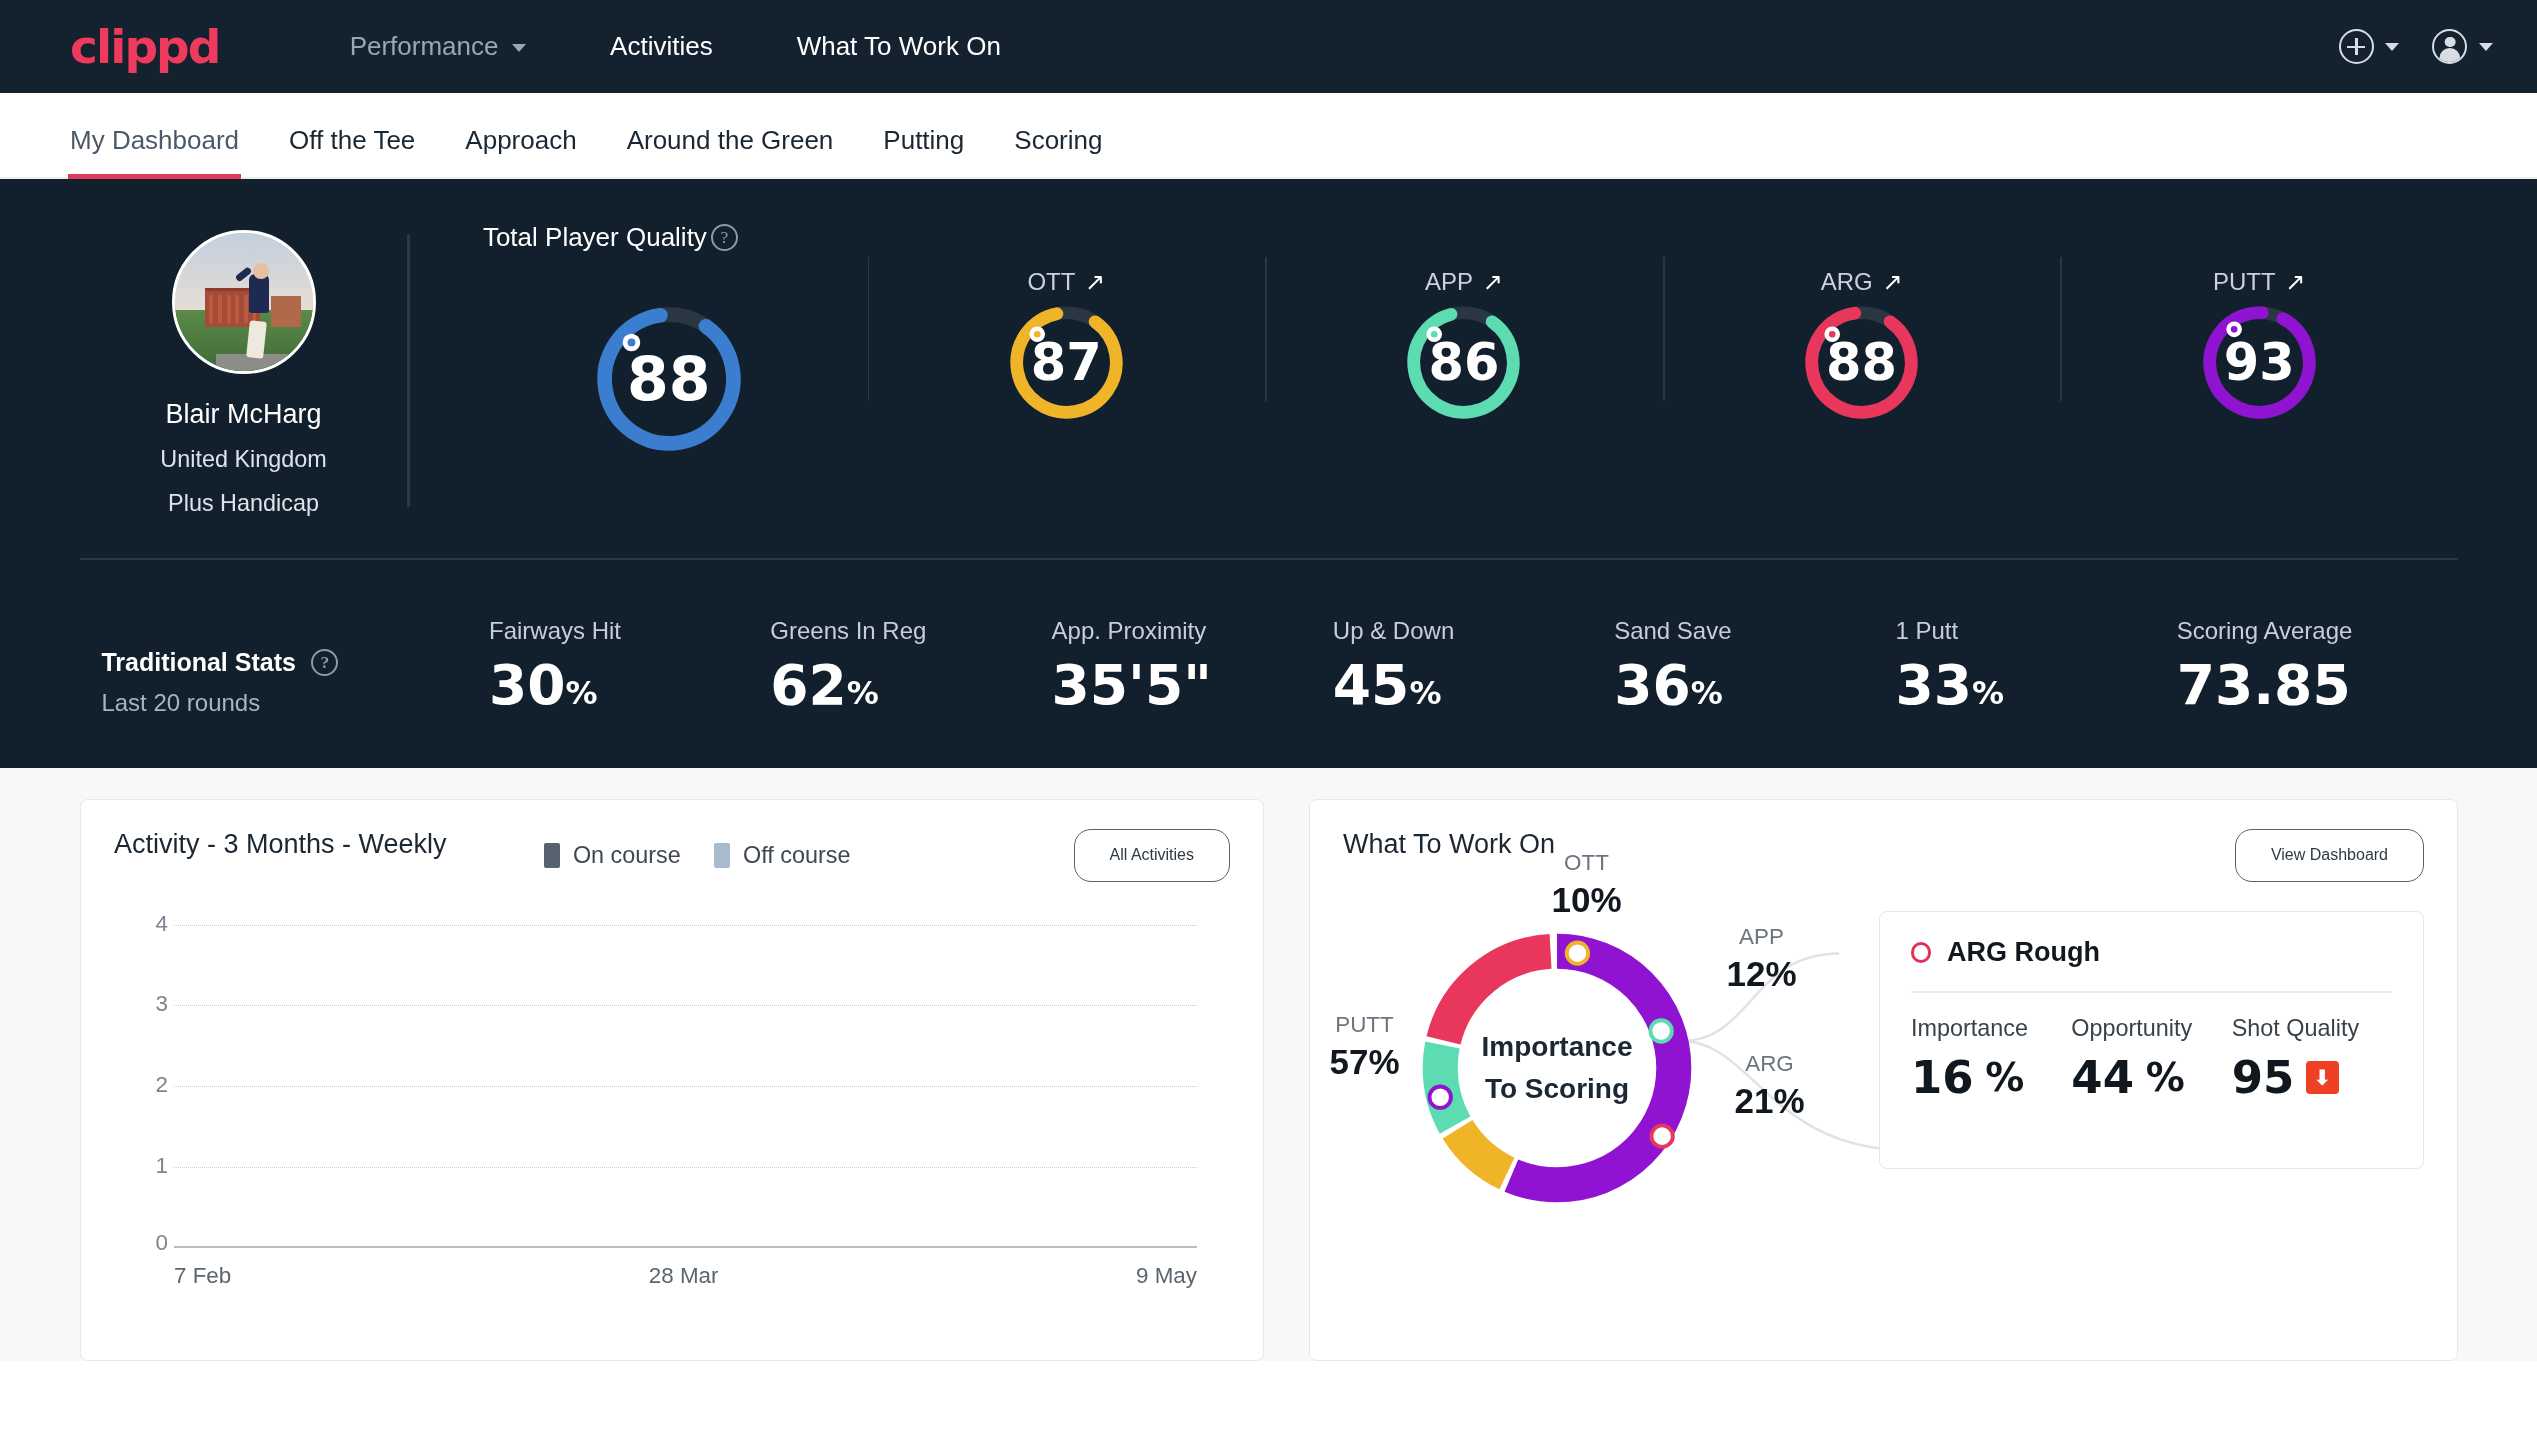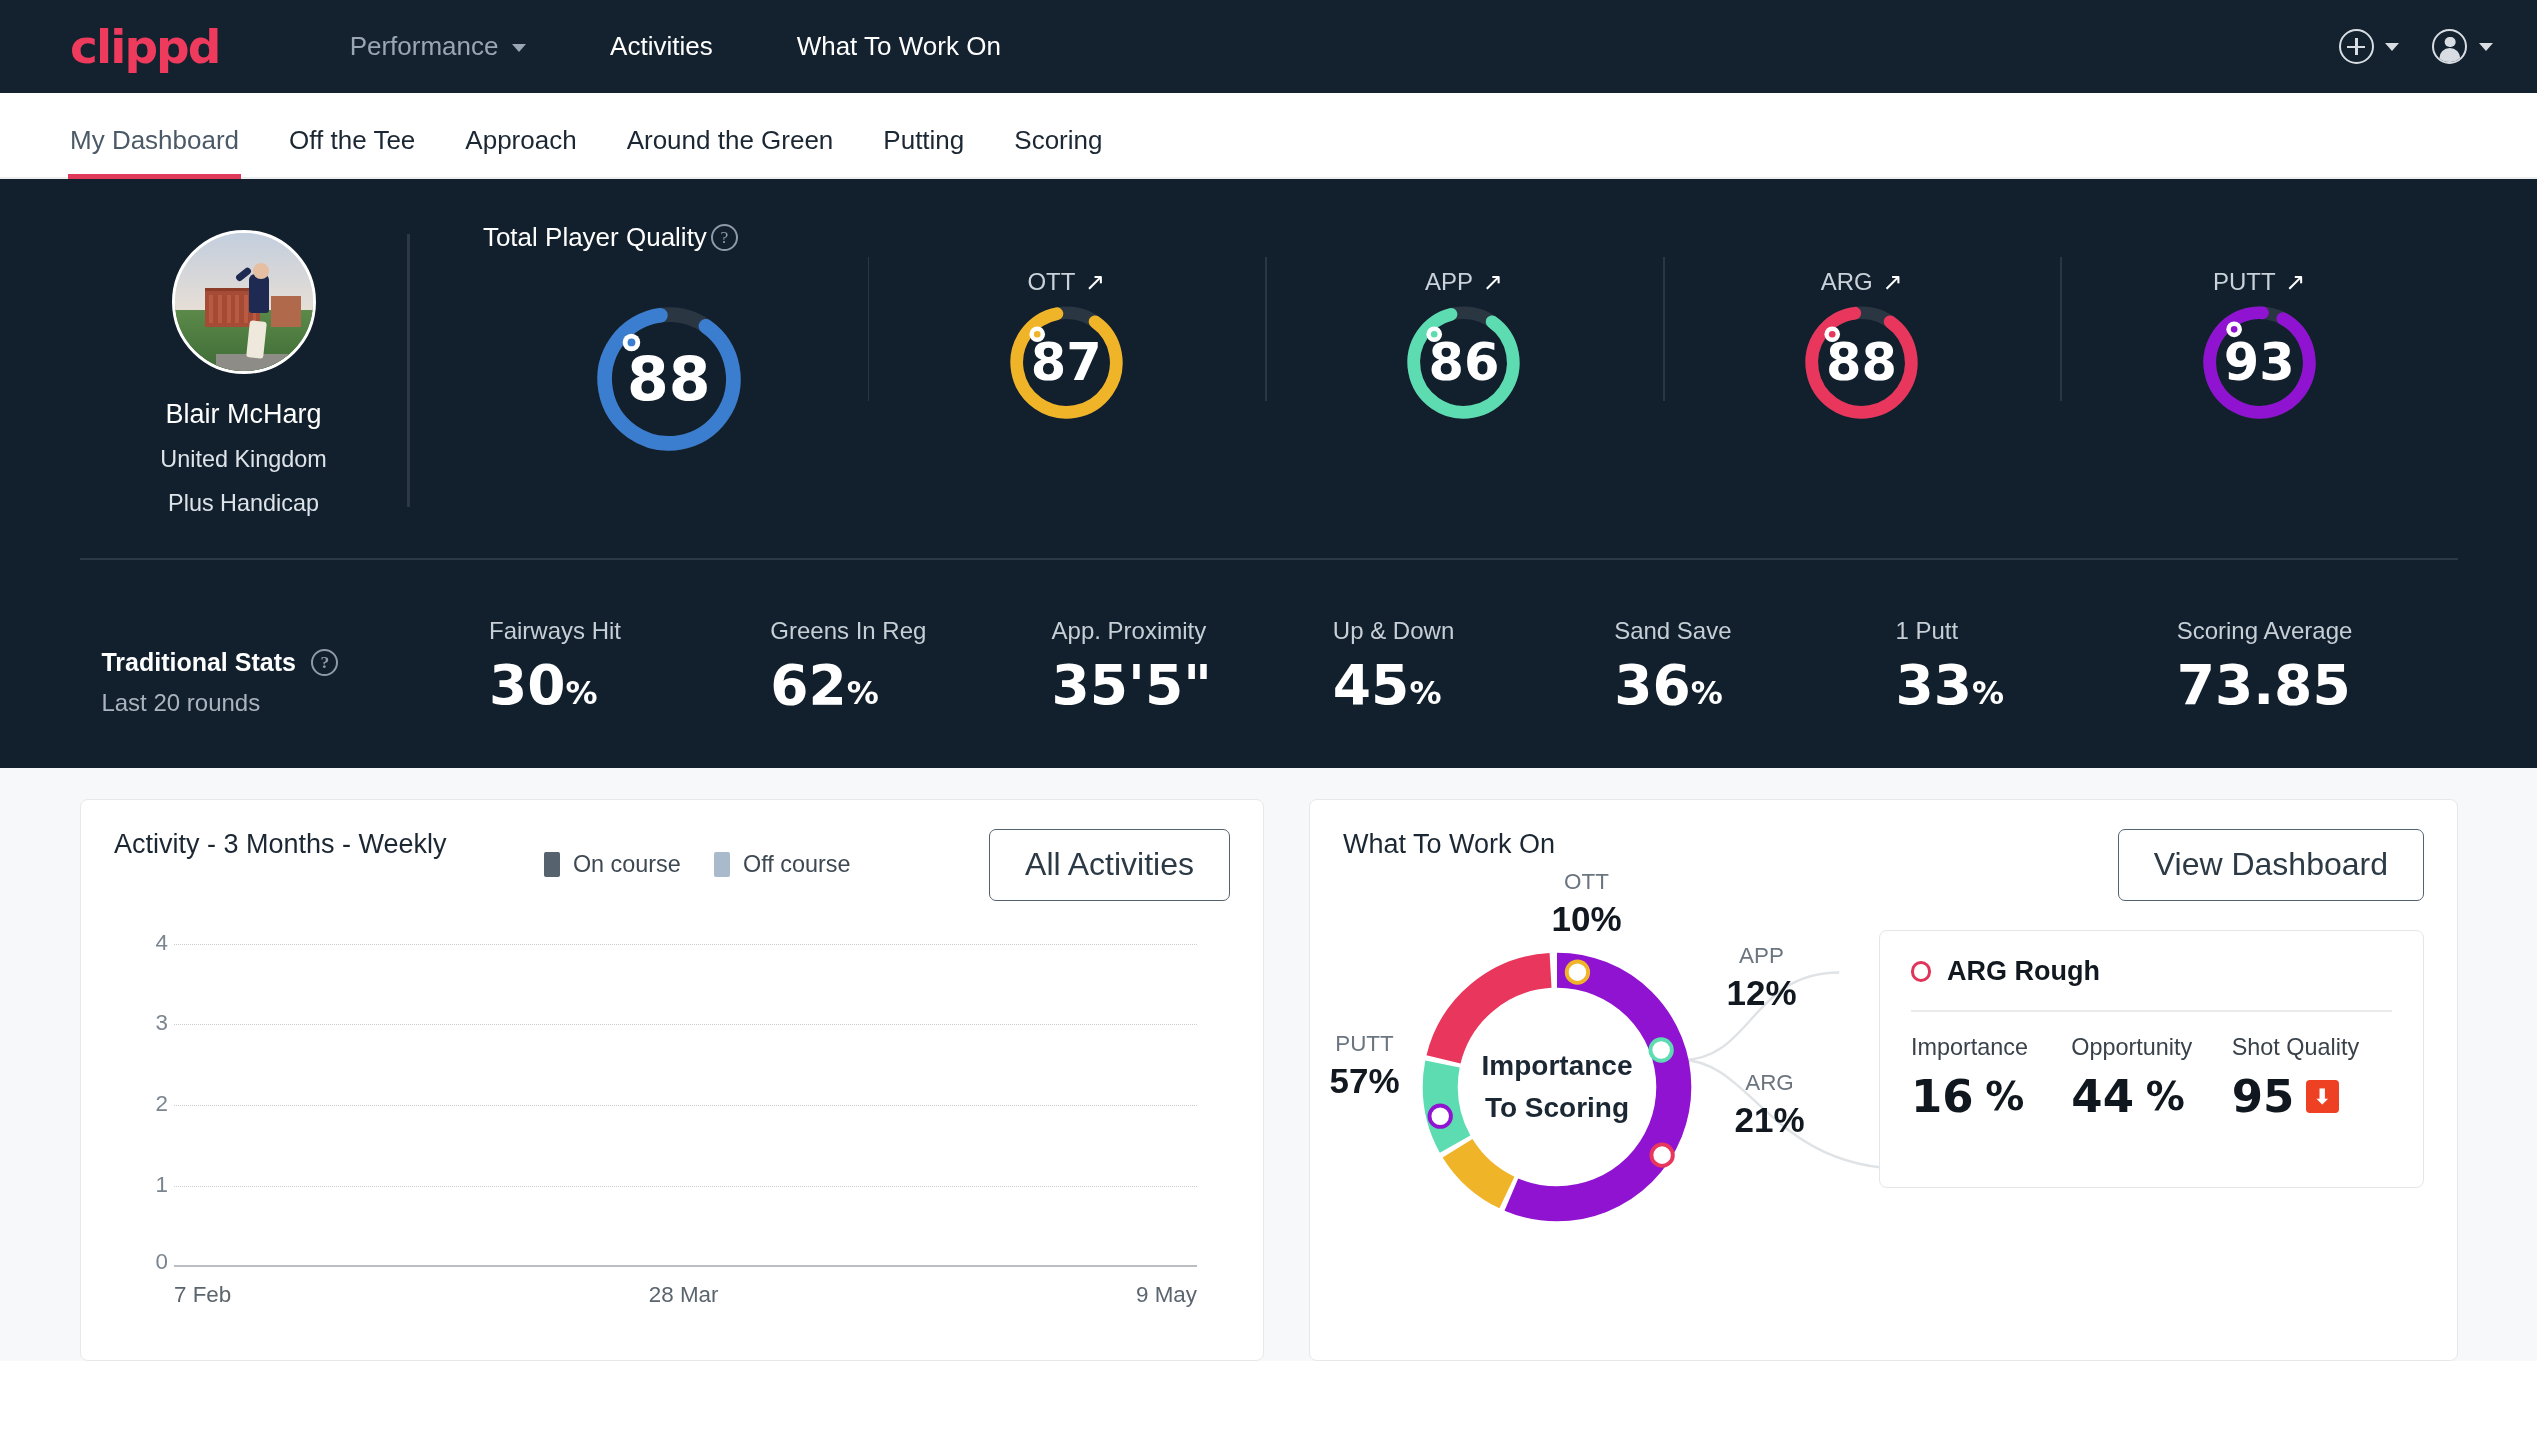--- a/index.html
+++ b/index.html
@@ -274,23 +274,23 @@
   .card-head {
     display: flex; 
   }
   .card-title { font-size: 27px; color: #1b2733; font-weight: 500; }
   .legend { display: flex; align-items: center; gap: 33px; margin-left: 97px; }
   .leg { display: flex; align-items: center; gap: 12.7px; font-size: 23.4px; color: #3d4852; }
   .swatch { width: 16.6px; height: 25px; border-radius: 1.9px; }
   .btn-outline {
     margin-left: auto;
     border: 1.9px solid #55636f;
-    border-radius: 7px;
+    border-radius: 17px;
     color: #2c3a46;
-    font-size: 32px;
+    font-size: 16px;
     padding: 16.6px 35px;
     background: #fff;
     white-space: nowrap;
   }
 
   
   .chart { position: relative; margin-top: 33px; height: 380px; }
   .plot {
     position: absolute; left: 60px; right: 33px; top: 9.7px; bottom: 47px;
   }

